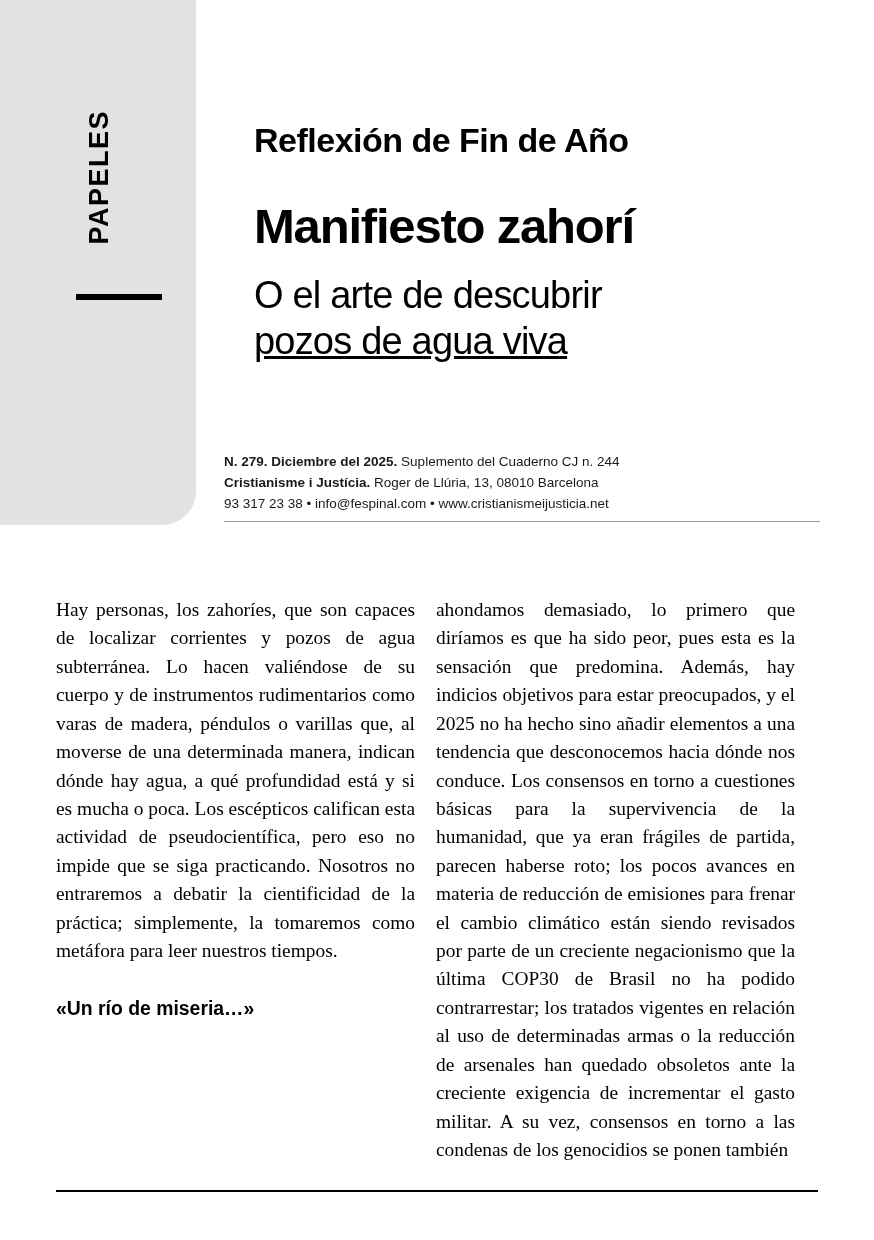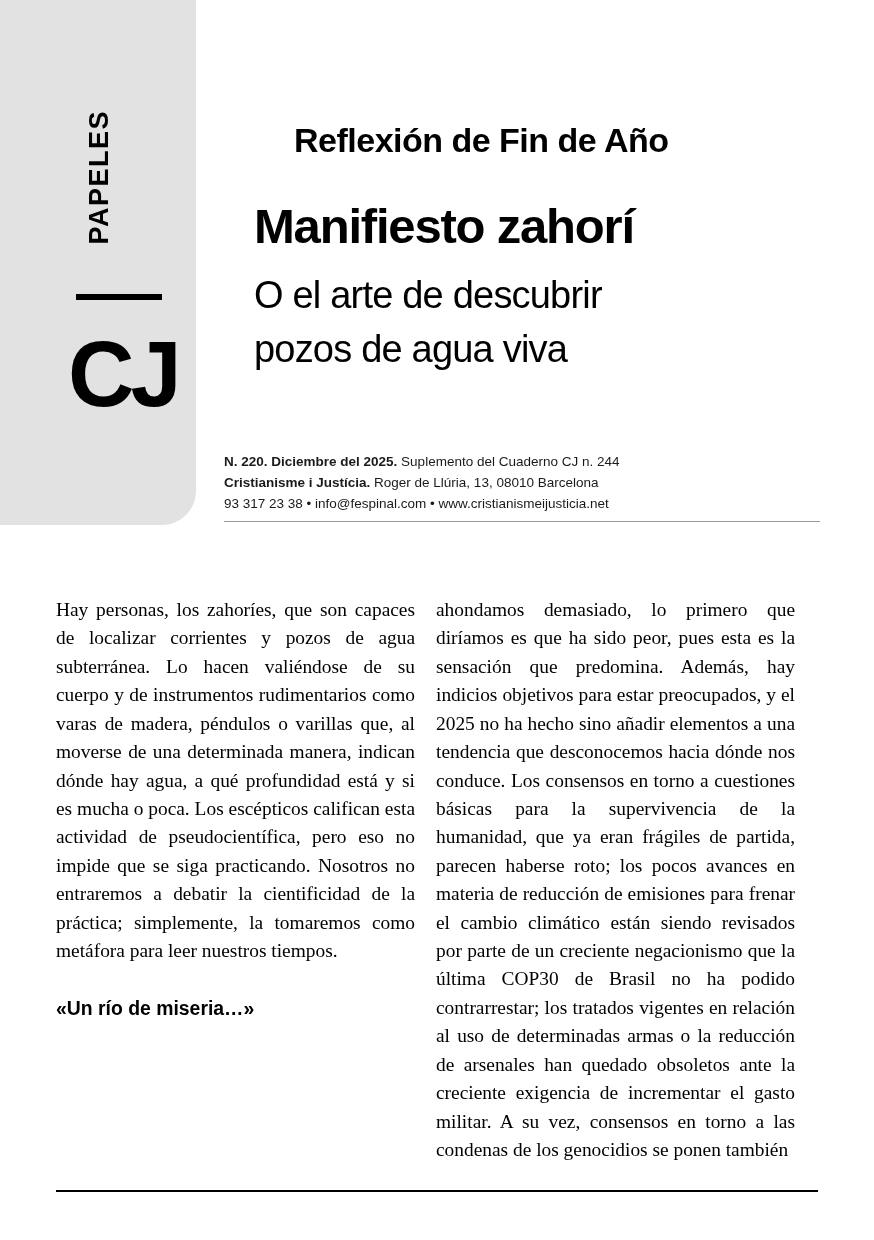--- a/index.html
+++ b/index.html
@@ -76,21 +76,20 @@
     top: 0;
     width: 566px;
   }
   .kicker {
     font-family: "Liberation Sans", sans-serif;
     font-size: 34px;
     font-weight: bold;
     letter-spacing: -0.5px;
     margin-top: 122px;
     line-height: 1.1;
-    margin-left: 40px;
   }
   .main-title {
     font-family: "Liberation Sans", sans-serif;
     font-size: 49px;
     font-weight: bold;
     letter-spacing: -1.2px;
     margin-top: 42px;
     line-height: 1.05;
   }
   .subtitle {
@@ -162,33 +161,32 @@
 </style>
 </head>
 <body>
 
 <div class="masthead">
   <div class="masthead-bg"></div>
 
   <div class="brand-block">
     <div class="papeles-label">PAPELES</div>
     <div class="brand-rule"></div>
-    <div class="cj-logo">CJ</div>
   </div>
 
   <div class="title-area">
     <div class="kicker">Reflexión de Fin de Año</div>
     <div class="main-title">Manifiesto zahorí</div>
     <div class="subtitle">O el arte de descubrir</div>
-    <div class="subtitle" style="margin-top:12px;">pozos de agua viva</div>
+    <div class="subtitle" style="margin-top:4px;text-decoration:underline;">pozos de agua viva</div>
   </div>
 
   <div class="imprint">
     <div>
-      <b>N. 220. Diciembre del 2025.</b><span> Suplemento del Cuaderno CJ n. 244</span>
+      <b>N. 279. Diciembre del 2025.</b><span> Suplemento del Cuaderno CJ n. 244</span>
     </div>
     <div>
       <b>Cristianisme i Justícia.</b><span> Roger de Llúria, 13, 08010 Barcelona</span>
     </div>
     <div>93 317 23 38 • info@fespinal.com • www.cristianismeijusticia.net</div>
   </div>
   <div class="imprint-rule"></div>
 </div>
 
 <div class="body-area">

